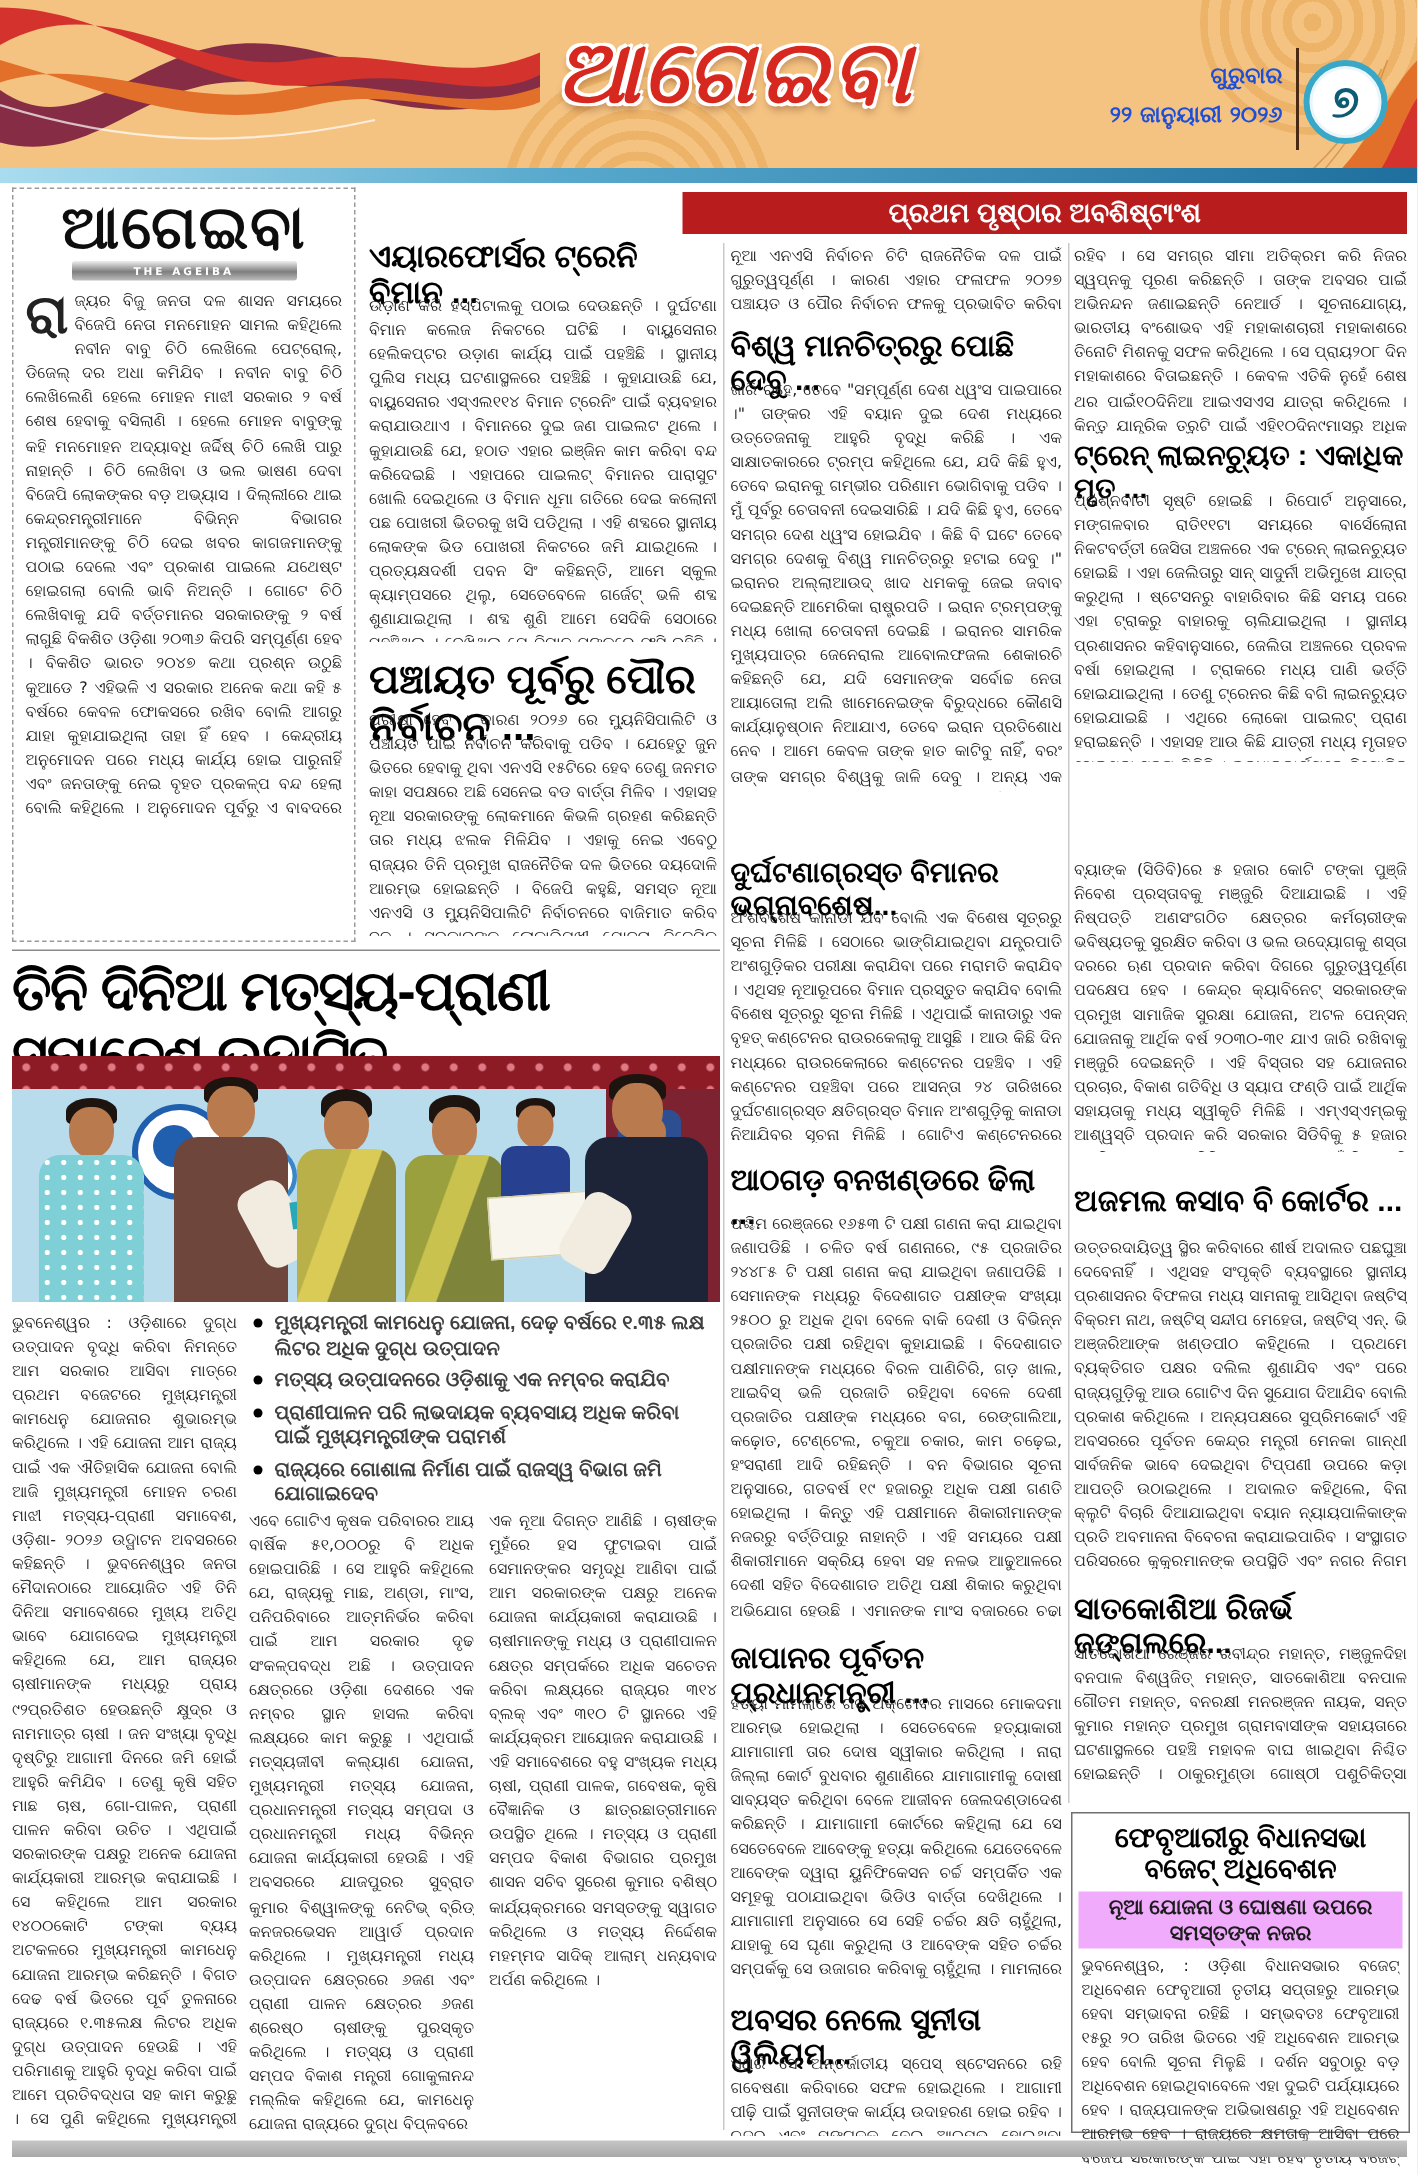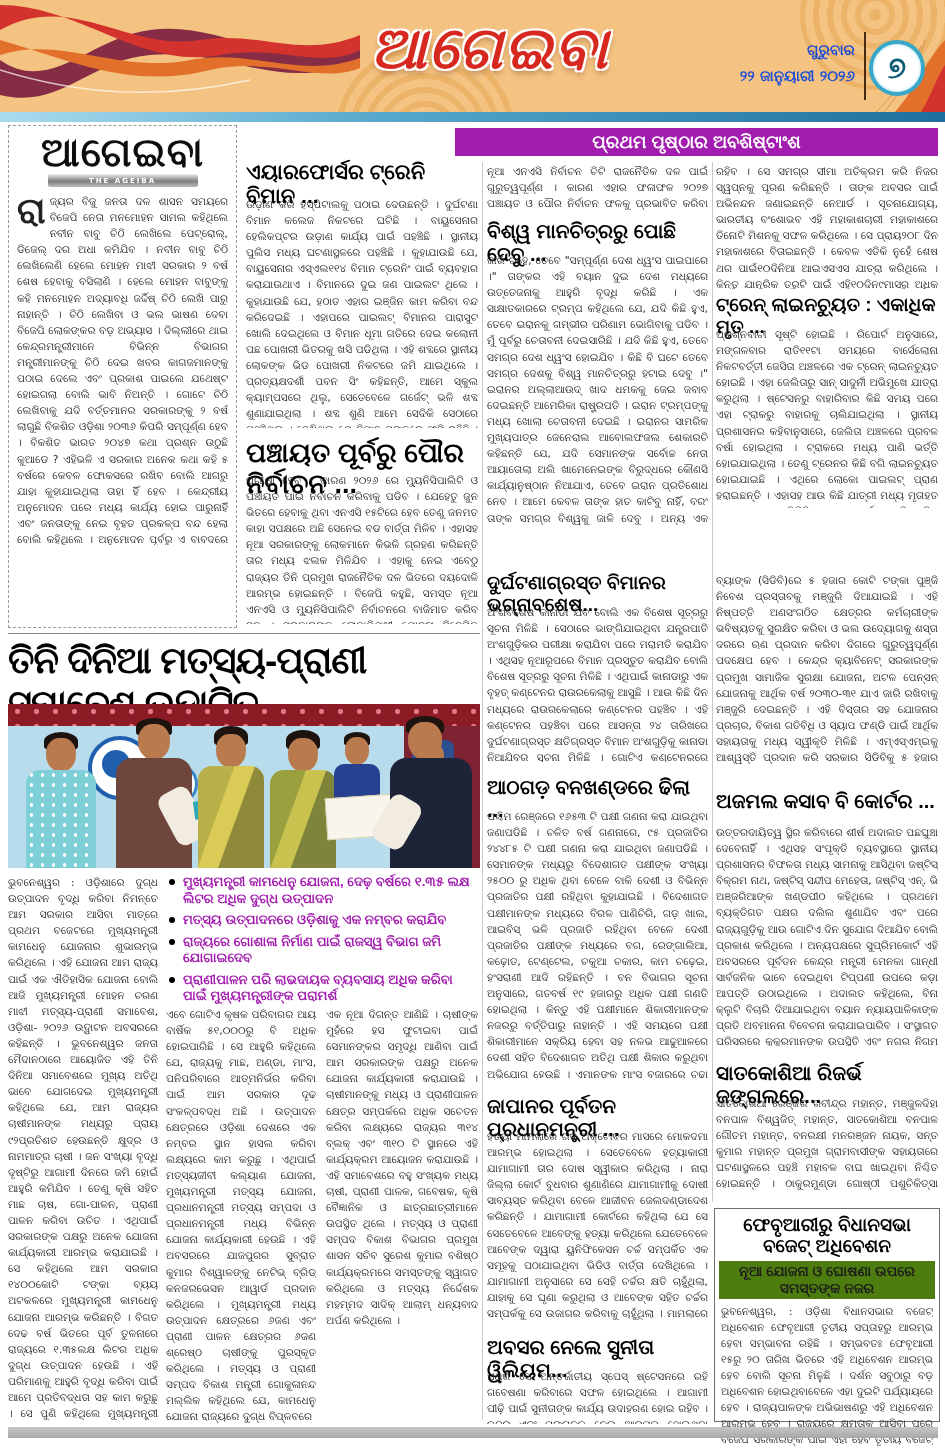--- a/index.html
+++ b/index.html
@@ -36,43 +36,43 @@
   #edit-logo-bar{width:150px;margin:2px auto 0;height:13px;border-radius:2px;
      background:linear-gradient(180deg,#efefef,#7e7e7e 55%,#bdbdbd);display:flex;align-items:center;justify-content:center;}
   #edit-logo-bar span{font-size:7px;letter-spacing:2px;color:#fff;font-weight:bold;}
   #edit-black{margin-top:9px;height:38px;background:#0c0c0c;position:relative;display:flex;align-items:center;}
   #edit-black .lbl{color:#fff;font-size:23px;font-weight:bold;font-style:italic;margin-left:10px;
      text-shadow:1px 1px 0 #555;}
   #edit-head{margin-top:6px;text-align:center;font-size:25px;}
   #edit-body{margin:6px 8px 0;height:352px;}
   .dropcap{float:left;font-size:36px;line-height:.9;font-weight:bold;margin:2px 4px 0 0;}
   
-  #secbar{position:absolute;left:455px;top:128px;width:483px;height:28px;background:#a21caf;
+  #secbar{position:absolute;left:455px;top:128px;width:483px;height:28px;background:#b91c1c;
      display:flex;align-items:center;justify-content:center;}
   #secbar span{color:#fff;font-weight:bold;font-size:18px;font-family:"Liberation Sans",sans-serif;}
   
   #lead-head{position:absolute;left:8px;top:640px;width:472px;height:60px;font-size:37px;
      text-align:left;letter-spacing:-1px;}
   #photo{position:absolute;left:8px;top:704px;width:472px;height:164px;background:#b8dcec;overflow:hidden;}
   #photo-top{position:absolute;left:0;top:0;width:100%;height:22px;background-color:#8c1b26;
      background-image:radial-gradient(circle,#df7a85 2.2px,rgba(0,0,0,0) 3px);background-size:19px 15px;}
   .emblem{position:absolute;border-radius:50%;}
   .person{position:absolute;}
   .head{position:absolute;background:#b97a4e;border-radius:46% 46% 52% 52%;}
   .hair{position:absolute;background:#1d1410;border-radius:50% 50% 20% 20%;}
   .certificate{position:absolute;background:#f7f5ec;border:1px solid #d8cfa8;transform:rotate(-4deg);}
   #bul-wrap{position:absolute;left:166px;top:874px;width:314px;height:128px;}
   .bullet-item{position:relative;padding-left:17px;margin-bottom:5px;
-     font-family:"Liberation Sans",sans-serif;font-weight:bold;font-size:13.2px;line-height:1.25;color:#a21caf;}
+     font-family:"Liberation Sans",sans-serif;font-weight:bold;font-size:13.2px;line-height:1.25;color:#404040;}
   .bullet-item::before{content:"";position:absolute;left:3px;top:5px;width:6px;height:6px;border-radius:50%;background:#000;}
   
   #box-art{position:absolute;left:714px;top:1208px;width:226px;height:214px;border:1.5px solid #6f6f6f;
      box-sizing:border-box;background:#fff;}
   #box-head{margin:5px 4px 0;text-align:center;font-size:18.5px;}
-  #box-sub{margin:4px 4px 0;background:#4d7c0f;text-align:center;font-size:14px;font-weight:bold;
+  #box-sub{margin:4px 4px 0;background:#f0abfc;text-align:center;font-size:14px;font-weight:bold;
      font-family:"Liberation Sans",sans-serif;padding:2px 0;}
   #box-body{margin:4px 6px 0;height:150px;}
   #foot-bar{position:absolute;left:8px;top:1427px;width:930px;height:11px;
      background:linear-gradient(180deg,#c6c6c6,#a8a8a8);}
 </style>
 </head>
 <body>
 
 <div id="page">
 
@@ -194,22 +194,22 @@
 
     <div class="hair" style="left:398px;top:12px;width:38px;height:18px;"></div>
     <div class="head" style="left:400px;top:18px;width:34px;height:38px;"></div>
     <div class="person" style="left:382px;top:54px;width:82px;height:110px;border-radius:16px 16px 0 0;background:#1d2438;"></div>
     <div class="person" style="left:372px;top:92px;width:34px;height:52px;border-radius:10px;background:#f2ece0;transform:rotate(30deg);"></div>
   </div>
 
   <div id="bul-wrap">
     <div class="bullet-item">ମୁଖ୍ୟମନ୍ତ୍ରୀ କାମଧେନୁ ଯୋଜନା, ଦେଢ଼ ବର୍ଷରେ ୧.୩୫ ଲକ୍ଷ ଲିଟର ଅଧିକ ଦୁଗ୍ଧ ଉତ୍ପାଦନ</div>
     <div class="bullet-item">ମତ୍ସ୍ୟ ଉତ୍ପାଦନରେ ଓଡ଼ିଶାକୁ ଏକ ନମ୍ବର କରାଯିବ</div>
+    <div class="bullet-item">ପ୍ରାଣୀପାଳନ ପରି ଲାଭଦାୟକ ବ୍ୟବସାୟ ଅଧିକ କରିବା ପାଇଁ ମୁଖ୍ୟମନ୍ତ୍ରୀଙ୍କ ପରାମର୍ଶ</div>
     <div class="bullet-item">ରାଜ୍ୟରେ ଗୋଶାଳା ନିର୍ମାଣ ପାଇଁ ରାଜସ୍ୱ ବିଭାଗ ଜମି ଯୋଗାଇଦେବ</div>
-    <div class="bullet-item">ପ୍ରାଣୀପାଳନ ପରି ଲାଭଦାୟକ ବ୍ୟବସାୟ ଅଧିକ କରିବା ପାଇଁ ମୁଖ୍ୟମନ୍ତ୍ରୀଙ୍କ ପରାମର୍ଶ</div>
   </div>
 
   <div class="abs bodytxt" style="left:8px;top:874px;width:150px;height:550px;">ଭୁବନେଶ୍ୱର : ଓଡ଼ିଶାରେ ଦୁଗ୍ଧ ଉତ୍ପାଦନ ବୃଦ୍ଧି କରିବା ନିମନ୍ତେ ଆମ ସରକାର ଆସିବା ମାତ୍ରେ ପ୍ରଥମ ବଜେଟରେ ମୁଖ୍ୟମନ୍ତ୍ରୀ କାମଧେନୁ ଯୋଜନାର ଶୁଭାରମ୍ଭ କରିଥିଲେ । ଏହି ଯୋଜନା ଆମ ରାଜ୍ୟ ପାଇଁ ଏକ ଐତିହାସିକ ଯୋଜନା ବୋଲି ଆଜି ମୁଖ୍ୟମନ୍ତ୍ରୀ ମୋହନ ଚରଣ ମାଝୀ ମତ୍ସ୍ୟ-ପ୍ରାଣୀ ସମାବେଶ, ଓଡ଼ିଶା- ୨୦୨୬ ଉଦ୍ଘାଟନ ଅବସରରେ କହିଛନ୍ତି । ଭୁବନେଶ୍ୱର ଜନତା ମୈଦାନଠାରେ ଆୟୋଜିତ ଏହି ତିନି ଦିନିଆ ସମାବେଶରେ ମୁଖ୍ୟ ଅତିଥି ଭାବେ ଯୋଗଦେଇ ମୁଖ୍ୟମନ୍ତ୍ରୀ କହିଥିଲେ ଯେ, ଆମ ରାଜ୍ୟର ଚାଷୀମାନଙ୍କ ମଧ୍ୟରୁ ପ୍ରାୟ ୯୨ପ୍ରତିଶତ ହେଉଛନ୍ତି କ୍ଷୁଦ୍ର ଓ ନାମମାତ୍ର ଚାଷୀ । ଜନ ସଂଖ୍ୟା ବୃଦ୍ଧି ଦୃଷ୍ଟିରୁ ଆଗାମୀ ଦିନରେ ଜମି ହୋଇଁ ଆହୁରି କମିଯିବ । ତେଣୁ କୃଷି ସହିତ ମାଛ ଚାଷ, ଗୋ-ପାଳନ, ପ୍ରାଣୀ ପାଳନ କରିବା ଉଚିତ । ଏଥିପାଇଁ ସରକାରଙ୍କ ପକ୍ଷରୁ ଅନେକ ଯୋଜନା କାର୍ଯ୍ୟକାରୀ ଆରମ୍ଭ କରାଯାଇଛି ।  ସେ କହିଥିଲେ ଆମ ସରକାର ୧୪୦୦କୋଟି ଟଙ୍କା ବ୍ୟୟ ଅଟକଳରେ ମୁଖ୍ୟମନ୍ତ୍ରୀ କାମଧେନୁ ଯୋଜନା ଆରମ୍ଭ କରିଛନ୍ତି । ବିଗତ ଦେଢ ବର୍ଷ ଭିତରେ ପୂର୍ବ ତୁଳନାରେ ରାଜ୍ୟରେ ୧.୩୫ଲକ୍ଷ ଲିଟର ଅଧିକ ଦୁଗ୍ଧ ଉତ୍ପାଦନ ହେଉଛି । ଏହି ପରିମାଣକୁ ଆହୁରି ବୃଦ୍ଧି କରିବା ପାଇଁ ଆମେ ପ୍ରତିବଦ୍ଧତା ସହ କାମ କରୁଛୁ । ସେ ପୁଣି କହିଥିଲେ ମୁଖ୍ୟମନ୍ତ୍ରୀ କାମଧେନୁ ଯୋଜନାରେ ଚାଷୀମାନଙ୍କୁ ୭୦ପ୍ରତିଶତ ପର୍ଯ୍ୟନ୍ତ ଆର୍ଥିକ ସହାୟତା ଯୋଗାଇ ପ୍ରଜନନ ଯୋଜନା ଆରମ୍ଭ କରାଯାଇଛି। ଏହା ମାଧ୍ୟମରେ ରାଜ୍ୟର ୫,୩୩୦ ଲକ୍ଷ ଗୋ-ପାଳକ ଉପକୃତ ହୋଇଛନ୍ତି ।  ରାଜ୍ୟର ଚାଷୀମାନଙ୍କ ଆୟ ଉପରେ ଆଲୋକପାତ କରି ମୁଖ୍ୟମନ୍ତ୍ରୀ କହିଥିଲେ ଯେ, ବର୍ତ୍ତମାନ ଆମର ସମୃଦ୍ଧ କୃଷକ ଯୋଜନା, ପିଏମ ଓ ସିଏମ କିଷାନ ଯୋଜନା ଏବଂ ସୁଭଦ୍ରା ଯୋଜନାର କାର୍ଯ୍ୟକାରିତା ଫଳରେ</div>
   <div class="abs bodytxt" style="left:166px;top:1006px;width:150px;height:418px;">ଏବେ ଗୋଟିଏ କୃଷକ ପରିବାରର ଆୟ ବାର୍ଷିକ ୫୧,୦୦୦ରୁ ବି ଅଧିକ ହୋଇପାରିଛି । ସେ ଆହୁରି କହିଥିଲେ ଯେ, ରାଜ୍ୟକୁ ମାଛ, ଅଣ୍ଡା, ମାଂସ, ପନିପରିବାରେ ଆତ୍ମନିର୍ଭର କରିବା ପାଇଁ ଆମ ସରକାର ଦୃଢ ସଂକଳ୍ପବଦ୍ଧ ଅଛି । ଉତ୍ପାଦନ କ୍ଷେତ୍ରରେ ଓଡ଼ିଶା ଦେଶରେ ଏକ ନମ୍ବର ସ୍ଥାନ ହାସଲ କରିବା ଲକ୍ଷ୍ୟରେ କାମ କରୁଛୁ । ଏଥିପାଇଁ ମତ୍ସ୍ୟଜୀବୀ କଲ୍ୟାଣ ଯୋଜନା, ମୁଖ୍ୟମନ୍ତ୍ରୀ ମତ୍ସ୍ୟ ଯୋଜନା, ପ୍ରଧାନମନ୍ତ୍ରୀ ମତ୍ସ୍ୟ ସମ୍ପଦା ଓ ପ୍ରଧାନମନ୍ତ୍ରୀ ମଧ୍ୟ ବିଭିନ୍ନ ଯୋଜନା କାର୍ଯ୍ୟକାରୀ ହେଉଛି । ଏହି ଅବସରରେ ଯାଜପୁରର ସୁବ୍ରାତ କୁମାର ବିଶ୍ୱାଳଙ୍କୁ ନେଟିଭ୍ ବ୍ରିଡ୍ କନଜରଭେସନ ଆୱାର୍ଡ ପ୍ରଦାନ କରିଥିଲେ । ମୁଖ୍ୟମନ୍ତ୍ରୀ ମଧ୍ୟ ଉତ୍ପାଦନ କ୍ଷେତ୍ରରେ ୬ଜଣ ଏବଂ ପ୍ରାଣୀ ପାଳନ କ୍ଷେତ୍ରର ୬ଜଣ ଶ୍ରେଷ୍ଠ ଚାଷୀଙ୍କୁ ପୁରସ୍କୃତ କରିଥିଲେ ।  ମତ୍ସ୍ୟ ଓ ପ୍ରାଣୀ ସମ୍ପଦ ବିକାଶ ମନ୍ତ୍ରୀ ଗୋକୁଳାନନ୍ଦ ମଲ୍ଲିକ କହିଥିଲେ ଯେ, କାମଧେନୁ ଯୋଜନା ରାଜ୍ୟରେ ଦୁଗ୍ଧ ବିପ୍ଳବରେ</div>
   <div class="abs bodytxt" style="left:326px;top:1006px;width:152px;height:418px;">ଏକ ନୂଆ ଦିଗନ୍ତ ଆଣିଛି । ଚାଷୀଙ୍କ ମୁହଁରେ ହସ ଫୁଟାଇବା ପାଇଁ ସେମାନଙ୍କର ସମୃଦ୍ଧି ଆଣିବା ପାଇଁ ଆମ ସରକାରଙ୍କ ପକ୍ଷରୁ ଅନେକ ଯୋଜନା କାର୍ଯ୍ୟକାରୀ କରାଯାଉଛି । ଚାଷୀମାନଙ୍କୁ ମଧ୍ୟ ଓ ପ୍ରାଣୀପାଳନ କ୍ଷେତ୍ର ସମ୍ପର୍କରେ ଅଧିକ ସଚେତନ କରିବା ଲକ୍ଷ୍ୟରେ ରାଜ୍ୟର ୩୧୪ ବ୍ଲକ୍ ଏବଂ ୩୧୦ ଟି ସ୍ଥାନରେ ଏହି କାର୍ଯ୍ୟକ୍ରମ ଆୟୋଜନ କରାଯାଉଛି । ଏହି ସମାବେଶରେ ବହୁ ସଂଖ୍ୟକ ମଧ୍ୟ ଚାଷୀ, ପ୍ରାଣୀ ପାଳକ, ଗବେଷକ, କୃଷି ବୈଜ୍ଞାନିକ ଓ ଛାତ୍ରଛାତ୍ରୀମାନେ ଉପସ୍ଥିତ ଥିଲେ । ମତ୍ସ୍ୟ ଓ ପ୍ରାଣୀ ସମ୍ପଦ ବିକାଶ ବିଭାଗର ପ୍ରମୁଖ ଶାସନ ସଚିବ ସୁରେଶ କୁମାର ବଶିଷ୍ଠ କାର୍ଯ୍ୟକ୍ରମରେ ସମସ୍ତଙ୍କୁ ସ୍ୱାଗତ କରିଥିଲେ ଓ ମତ୍ସ୍ୟ ନିର୍ଦ୍ଦେଶକ ମହମ୍ମଦ ସାଦିକ୍ ଆଲାମ୍ ଧନ୍ୟବାଦ ଅର୍ପଣ କରିଥିଲେ ।</div>
 
   <div id="foot-bar"></div>
 
 </div>
 

